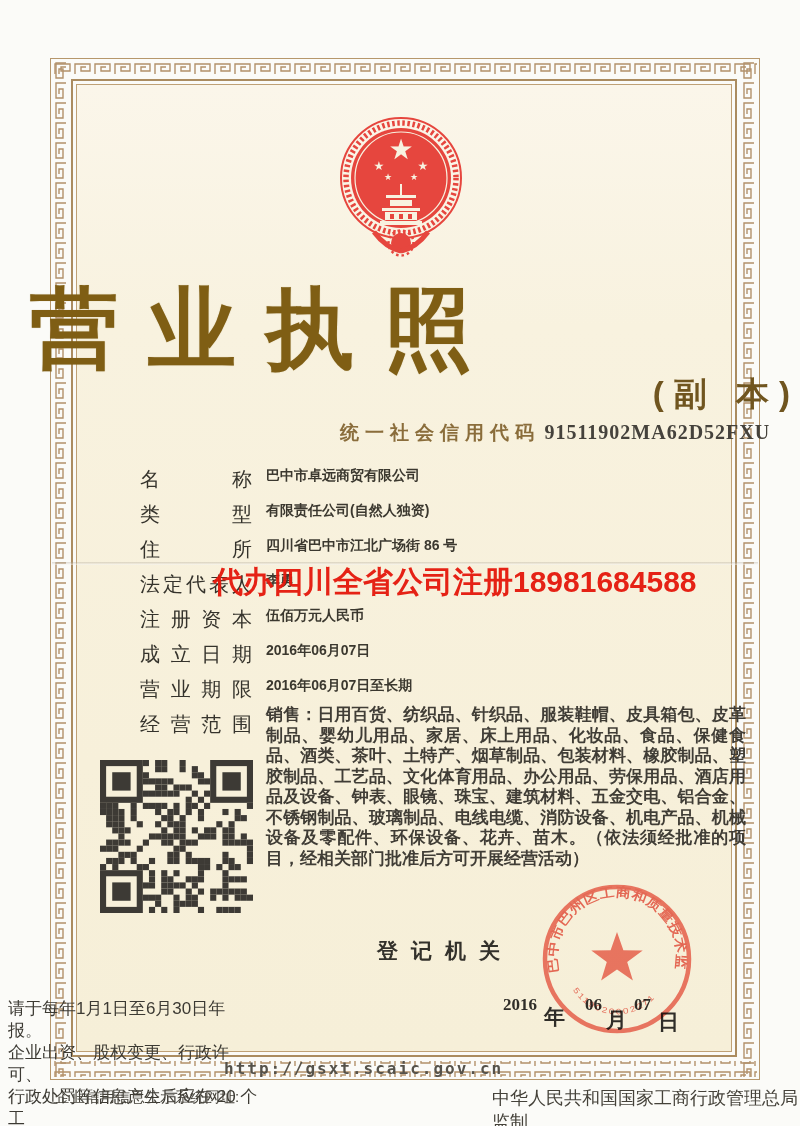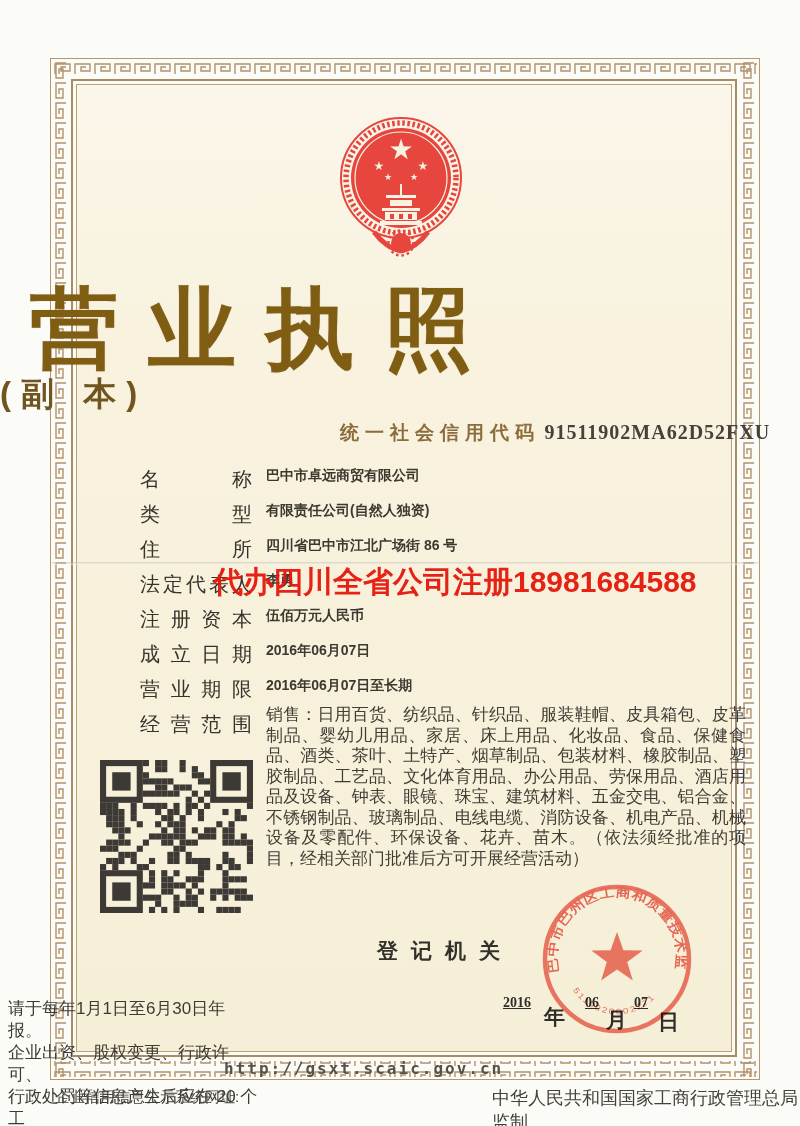--- a/index.html
+++ b/index.html
@@ -14,21 +14,21 @@
           border:2px solid #ab8c60;box-sizing:border-box;}
   .inner2{position:absolute;left:76px;top:84px;width:656px;height:968px;
           border:1px solid #bfa176;box-sizing:border-box;
           background:linear-gradient(180deg,#fbf6ea 0%,#f8f2df 25%,#f7f0da 70%,#f6efd8 100%);}
   .crease{position:absolute;left:52px;top:562px;width:706px;height:3px;
           background:linear-gradient(180deg,rgba(150,140,120,.30),rgba(255,255,255,.5));}
   
   .title{position:absolute;left:0;top:270px;width:800px;
          font-size:88px;font-weight:700;color:#7f5e14;letter-spacing:30px;padding-left:30px;
          box-sizing:border-box;text-shadow:0 0 1px rgba(127,94,20,.4);}
-  .subtitle{position:absolute;left:0;top:372px;width:800px;text-align:left;
+  .subtitle{position:absolute;left:0;top:372px;width:800px;text-align:right;
             font-size:33px;font-weight:600;color:#70551f;letter-spacing:10px;
             box-sizing:border-box;}
   .creditline{position:absolute;left:340px;top:420px;white-space:nowrap;}
   .creditline .lab{font-size:19px;font-weight:700;color:#8a6d3b;letter-spacing:6px;}
   .creditline .code{font-size:20px;font-weight:600;color:#45423c;letter-spacing:1px;
                     font-family:"Liberation Serif","DejaVu Serif",serif;}
   
   .row{position:absolute;left:140px;width:610px;}
   .row .lab{position:absolute;left:0;top:0;width:112px;font-size:20px;font-weight:500;
             color:#35332c;text-align:justify;text-align-last:justify;text-justify:inter-character;}
@@ -36,21 +36,21 @@
             color:#3b382f;white-space:nowrap;}
   .row .val.wrap{white-space:normal;font-size:17px;font-weight:500;line-height:20.5px;
                  text-align:justify;color:#403d36;}
   
   .watermark{position:absolute;left:213px;top:562px;font-size:30px;font-weight:700;
              color:#e5170b;white-space:nowrap;opacity:.95;letter-spacing:0px;}
   
   .regorgan{position:absolute;left:377px;top:937px;font-size:21px;font-weight:600;
             color:#33312b;letter-spacing:13px;white-space:nowrap;}
   .dt{position:absolute;color:#2f2d28;white-space:nowrap;}
-  .dt.num{font-family:"Liberation Serif","DejaVu Serif",serif;font-size:14px;font-weight:600;text-decoration:underline;}
+  .dt.num{font-family:"Liberation Serif","DejaVu Serif",serif;font-size:17px;font-weight:600;}
   .dt.unit{font-size:21px;font-weight:600;}
   .seal{position:absolute;left:537px;top:880px;mix-blend-mode:multiply;opacity:.88;}
   
   .notice{position:absolute;left:8px;top:998px;width:250px;font-size:17px;line-height:22px;
           font-weight:500;color:#3c3a33;white-space:pre-line;}
   .weburl{position:absolute;left:224px;top:1059px;font-size:16px;font-weight:700;
           letter-spacing:2px;color:#55524a;font-family:"DejaVu Sans Mono","Liberation Mono",monospace;}
   .weblabel{position:absolute;left:55px;top:1088px;font-size:15px;font-weight:500;color:#45423a;}
   .issuer{position:absolute;left:492px;top:1086px;font-size:18px;font-weight:500;color:#45423a;}
 </style>
@@ -139,21 +139,21 @@
 <div class="row" style="top:641px;">
   <span class="lab">成立日期</span>
   <span class="val">2016年06月07日</span>
 </div>
 <div class="row" style="top:676px;">
   <span class="lab">营业期限</span>
   <span class="val">2016年06月07日至长期</span>
 </div>
 <div class="row" style="top:711px;">
   <span class="lab">经营范围</span>
-  <span class="val wrap" style="top:-6px;">销售：日用百货、纺织品、针织品、服装鞋帽、皮具箱包、皮革制品、婴幼儿用品、家居、床上用品、化妆品、食品、保健食品、酒类、茶叶、土特产、烟草制品、包装材料、橡胶制品、塑胶制品、工艺品、文化体育用品、办公用品、劳保用品、酒店用品及设备、钟表、眼镜、珠宝、建筑材料、五金交电、铝合金、不锈钢制品、玻璃制品、电线电缆、消防设备、机电产品、机械设备及零配件、环保设备、花卉、苗木。（依法须经批准的项目，经相关部门批准后方可开展经营活动）</span>
+  <span class="val wrap" style="top:-6px;font-weight:bold;">销售：日用百货、纺织品、针织品、服装鞋帽、皮具箱包、皮革制品、婴幼儿用品、家居、床上用品、化妆品、食品、保健食品、酒类、茶叶、土特产、烟草制品、包装材料、橡胶制品、塑胶制品、工艺品、文化体育用品、办公用品、劳保用品、酒店用品及设备、钟表、眼镜、珠宝、建筑材料、五金交电、铝合金、不锈钢制品、玻璃制品、电线电缆、消防设备、机电产品、机械设备及零配件、环保设备、花卉、苗木。（依法须经批准的项目，经相关部门批准后方可开展经营活动）</span>
 </div>
 
 <div class="watermark">代办四川全省公司注册18981684588</div>
 
 <svg id="qr" class="abs" style="left:100px;top:760px;" width="153" height="153" viewBox="0 0 150 150" fill="#3d3a35">
   <g>
     <rect x="0" y="0" width="42" height="42"></rect>
       <rect x="6" y="6" width="30" height="30" fill="#f7f0da"></rect>
       <rect x="12" y="12" width="18" height="18"></rect>
     <rect x="108" y="0" width="42" height="42"></rect>

